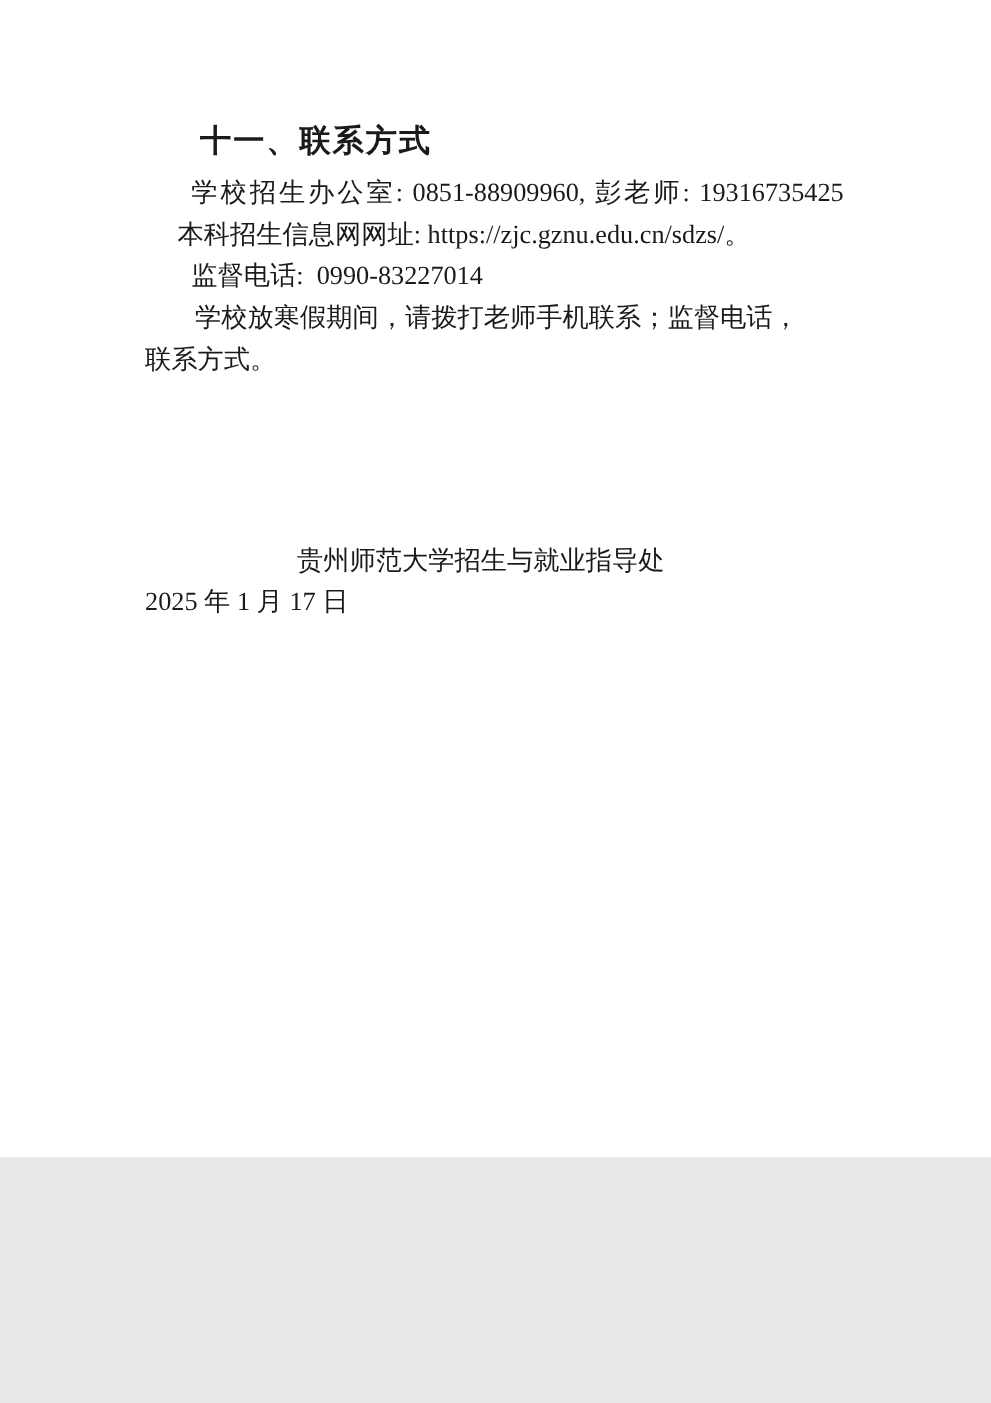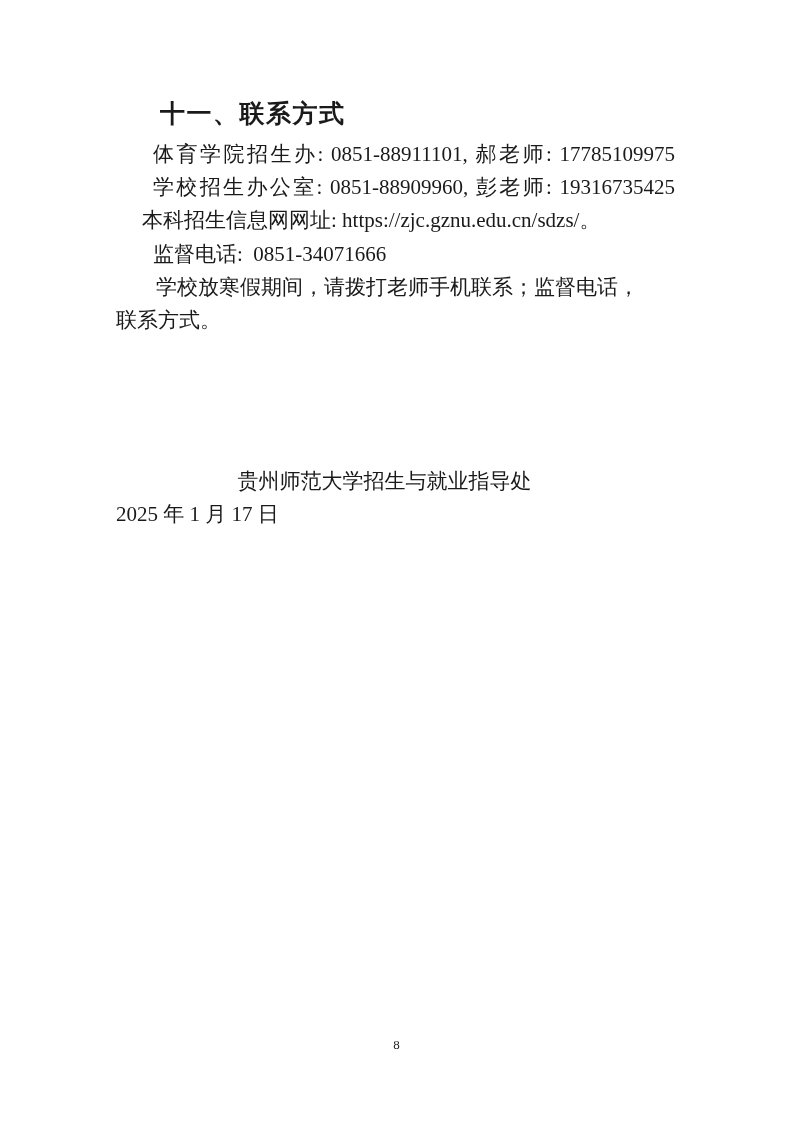--- a/index.html
+++ b/index.html
@@ -3,21 +3,21 @@
 <meta charset="utf-8">
 <style>
   html, body {
     margin: 0;
     padding: 0;
     background: #e8e8e8;
   }
   .page {
     position: relative;
     width: 793px;
-    height: 1122px;
+    height: 926px;
     margin: 0 auto;
     background: #ffffff;
     color: #1a1a1a;
     font-family: "Liberation Serif", "DejaVu Serif", serif;
     overflow: hidden;
   }
   .doc {
     padding: 98px 118px 0 116px;
   }
   .heading {
@@ -67,27 +67,26 @@
     color: #222222;
   }
 </style>
 </head>
 <body>
 
 <div class="page">
   <div class="doc">
     <h2 class="heading">十一、联系方式</h2>
 
-    <div class="line indent-md justify-last">体育学院招生办: 0851-88911101, 郝老师: 17785109975</div>
 
     <div class="line indent-md justify-last">学校招生办公室: 0851-88909960, 彭老师: 19316735425</div>
 
     <div class="line indent-sm">本科招生信息网网址: https://zjc.gznu.edu.cn/sdzs/。</div>
 
-    <div class="line indent-md pre">监督电话:  0851-34071666</div>
+    <div class="line indent-md pre">监督电话:  0990-83227014</div>
 
     <div class="line indent-lg">学校放寒假期间，请拨打老师手机联系；监督电话，</div>
 
 
     <div class="line">联系方式。</div>
 
     <div class="sig">贵州师范大学招生与就业指导处</div>
 
     <div class="sig-date">2025 年 1 月 17 日</div>
   </div>

